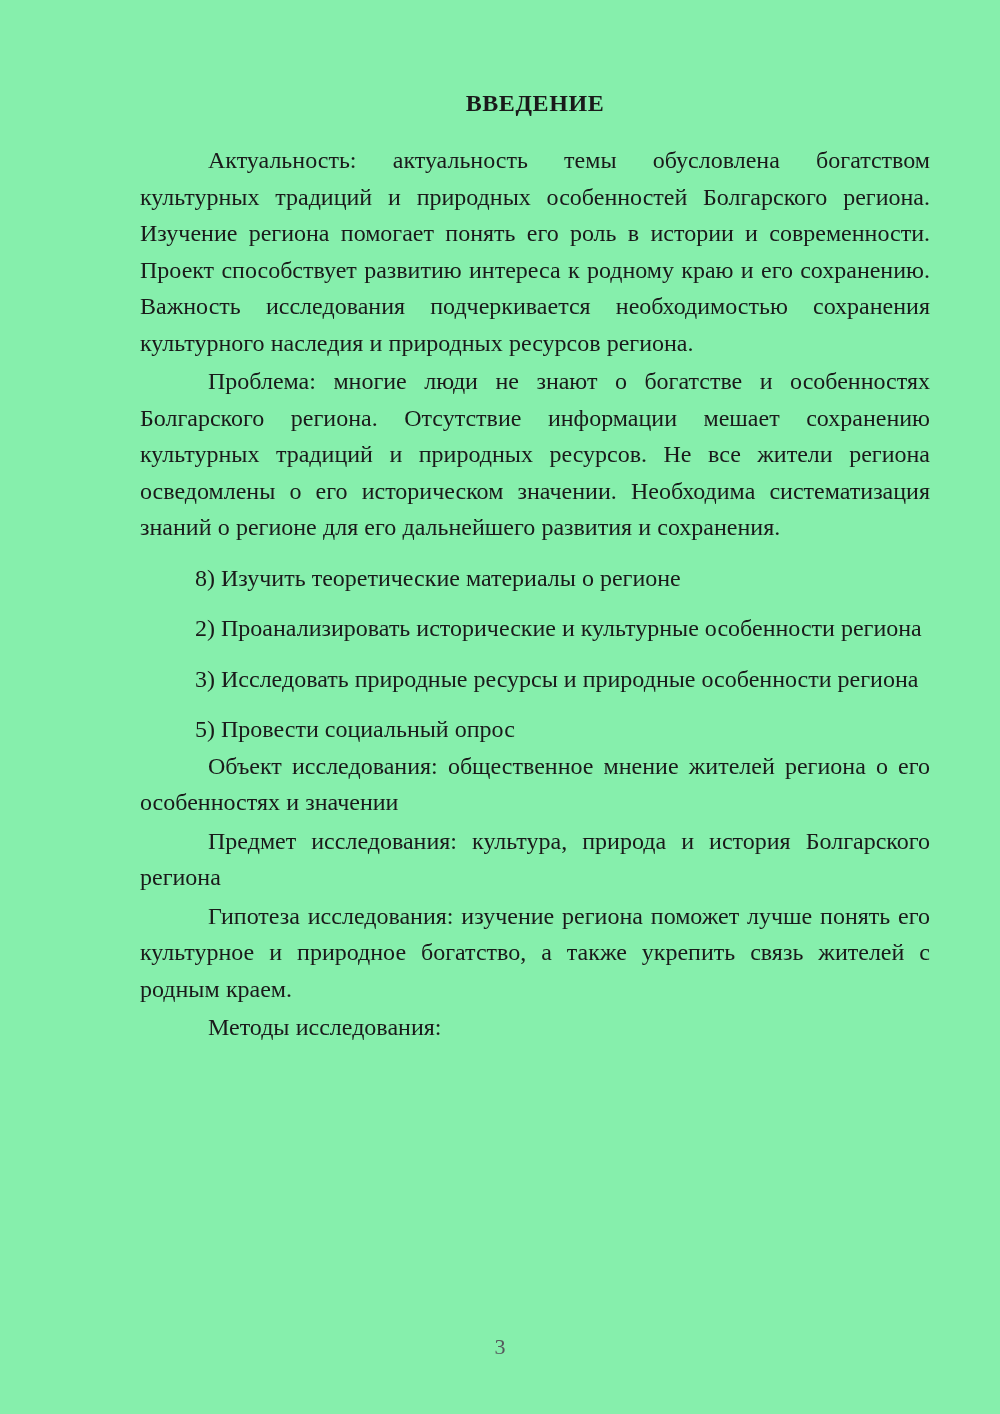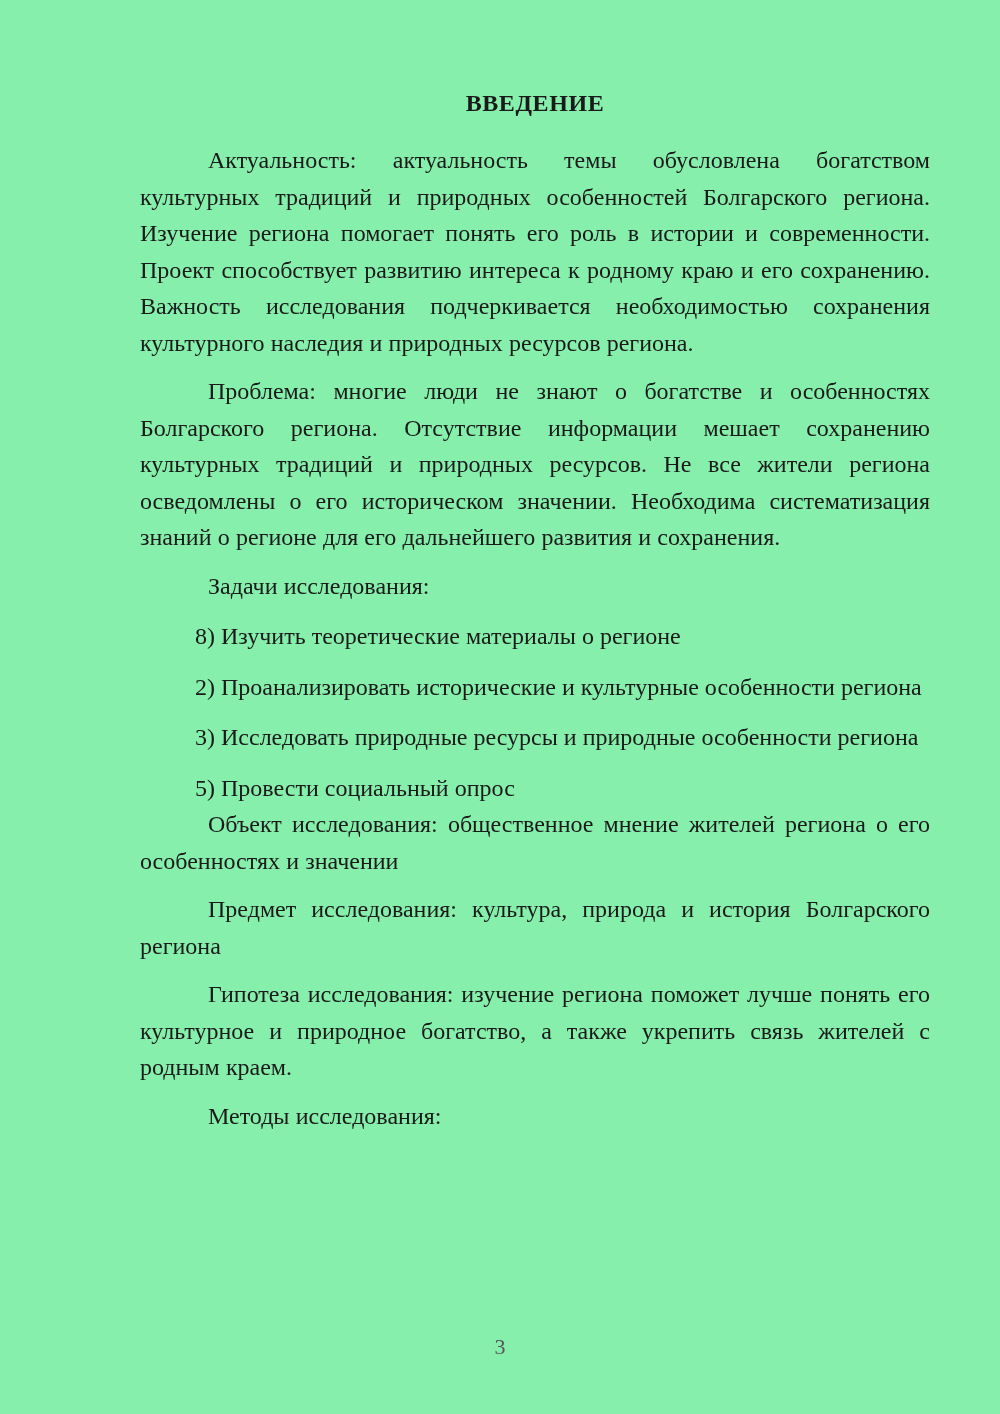--- a/index.html
+++ b/index.html
@@ -49,21 +49,21 @@
     text-align: justify;
     text-justify: inter-word;
     margin: 0 0 0 0;
     padding: 0;
     text-indent: 68px;
     hyphens: none;
     word-spacing: 0.2px;
   }
 
   p.para + p.para {
-    margin-top: 12px;
+    margin-top: 2px;
   }
 
   p.plain {
     text-indent: 68px;
     text-align: left;
   }
 
   ol.tasks {
     list-style: none;
     margin: 14px 0 0 0;
@@ -110,21 +110,20 @@
 
   <div class="content">
 
     <h1 class="doc-heading">ВВЕДЕНИЕ</h1>
 
     <p class="para">Актуальность: актуальность темы обусловлена богатством культурных традиций и природных особенностей Болгарского региона. Изучение региона помогает понять его роль в истории и современности. Проект способствует развитию интереса к родному краю и его сохранению. Важность исследования подчеркивается необходимостью сохранения культурного наследия и природных ресурсов региона.</p>
 
     <p class="para">Проблема: многие люди не знают о богатстве и особенностях Болгарского региона. Отсутствие информации мешает сохранению культурных традиций и природных ресурсов. Не все жители региона осведомлены о его историческом значении. Необходима систематизация знаний о регионе для его дальнейшего развития и сохранения.</p>
 
 
-    <p class="para plain">Задачи исследования:</p>
 
     <ol class="tasks">
       <li>8) Изучить теоретические материалы о регионе</li>
       <li>2) Проанализировать исторические и культурные особенности региона</li>
       <li class="short">3) Исследовать природные ресурсы и природные особенности региона</li>
       <li class="short">5) Провести социальный опрос</li>
     </ol>
 
     <p class="para block-gap">Объект исследования: общественное мнение жителей региона о его особенностях и значении</p>
 

